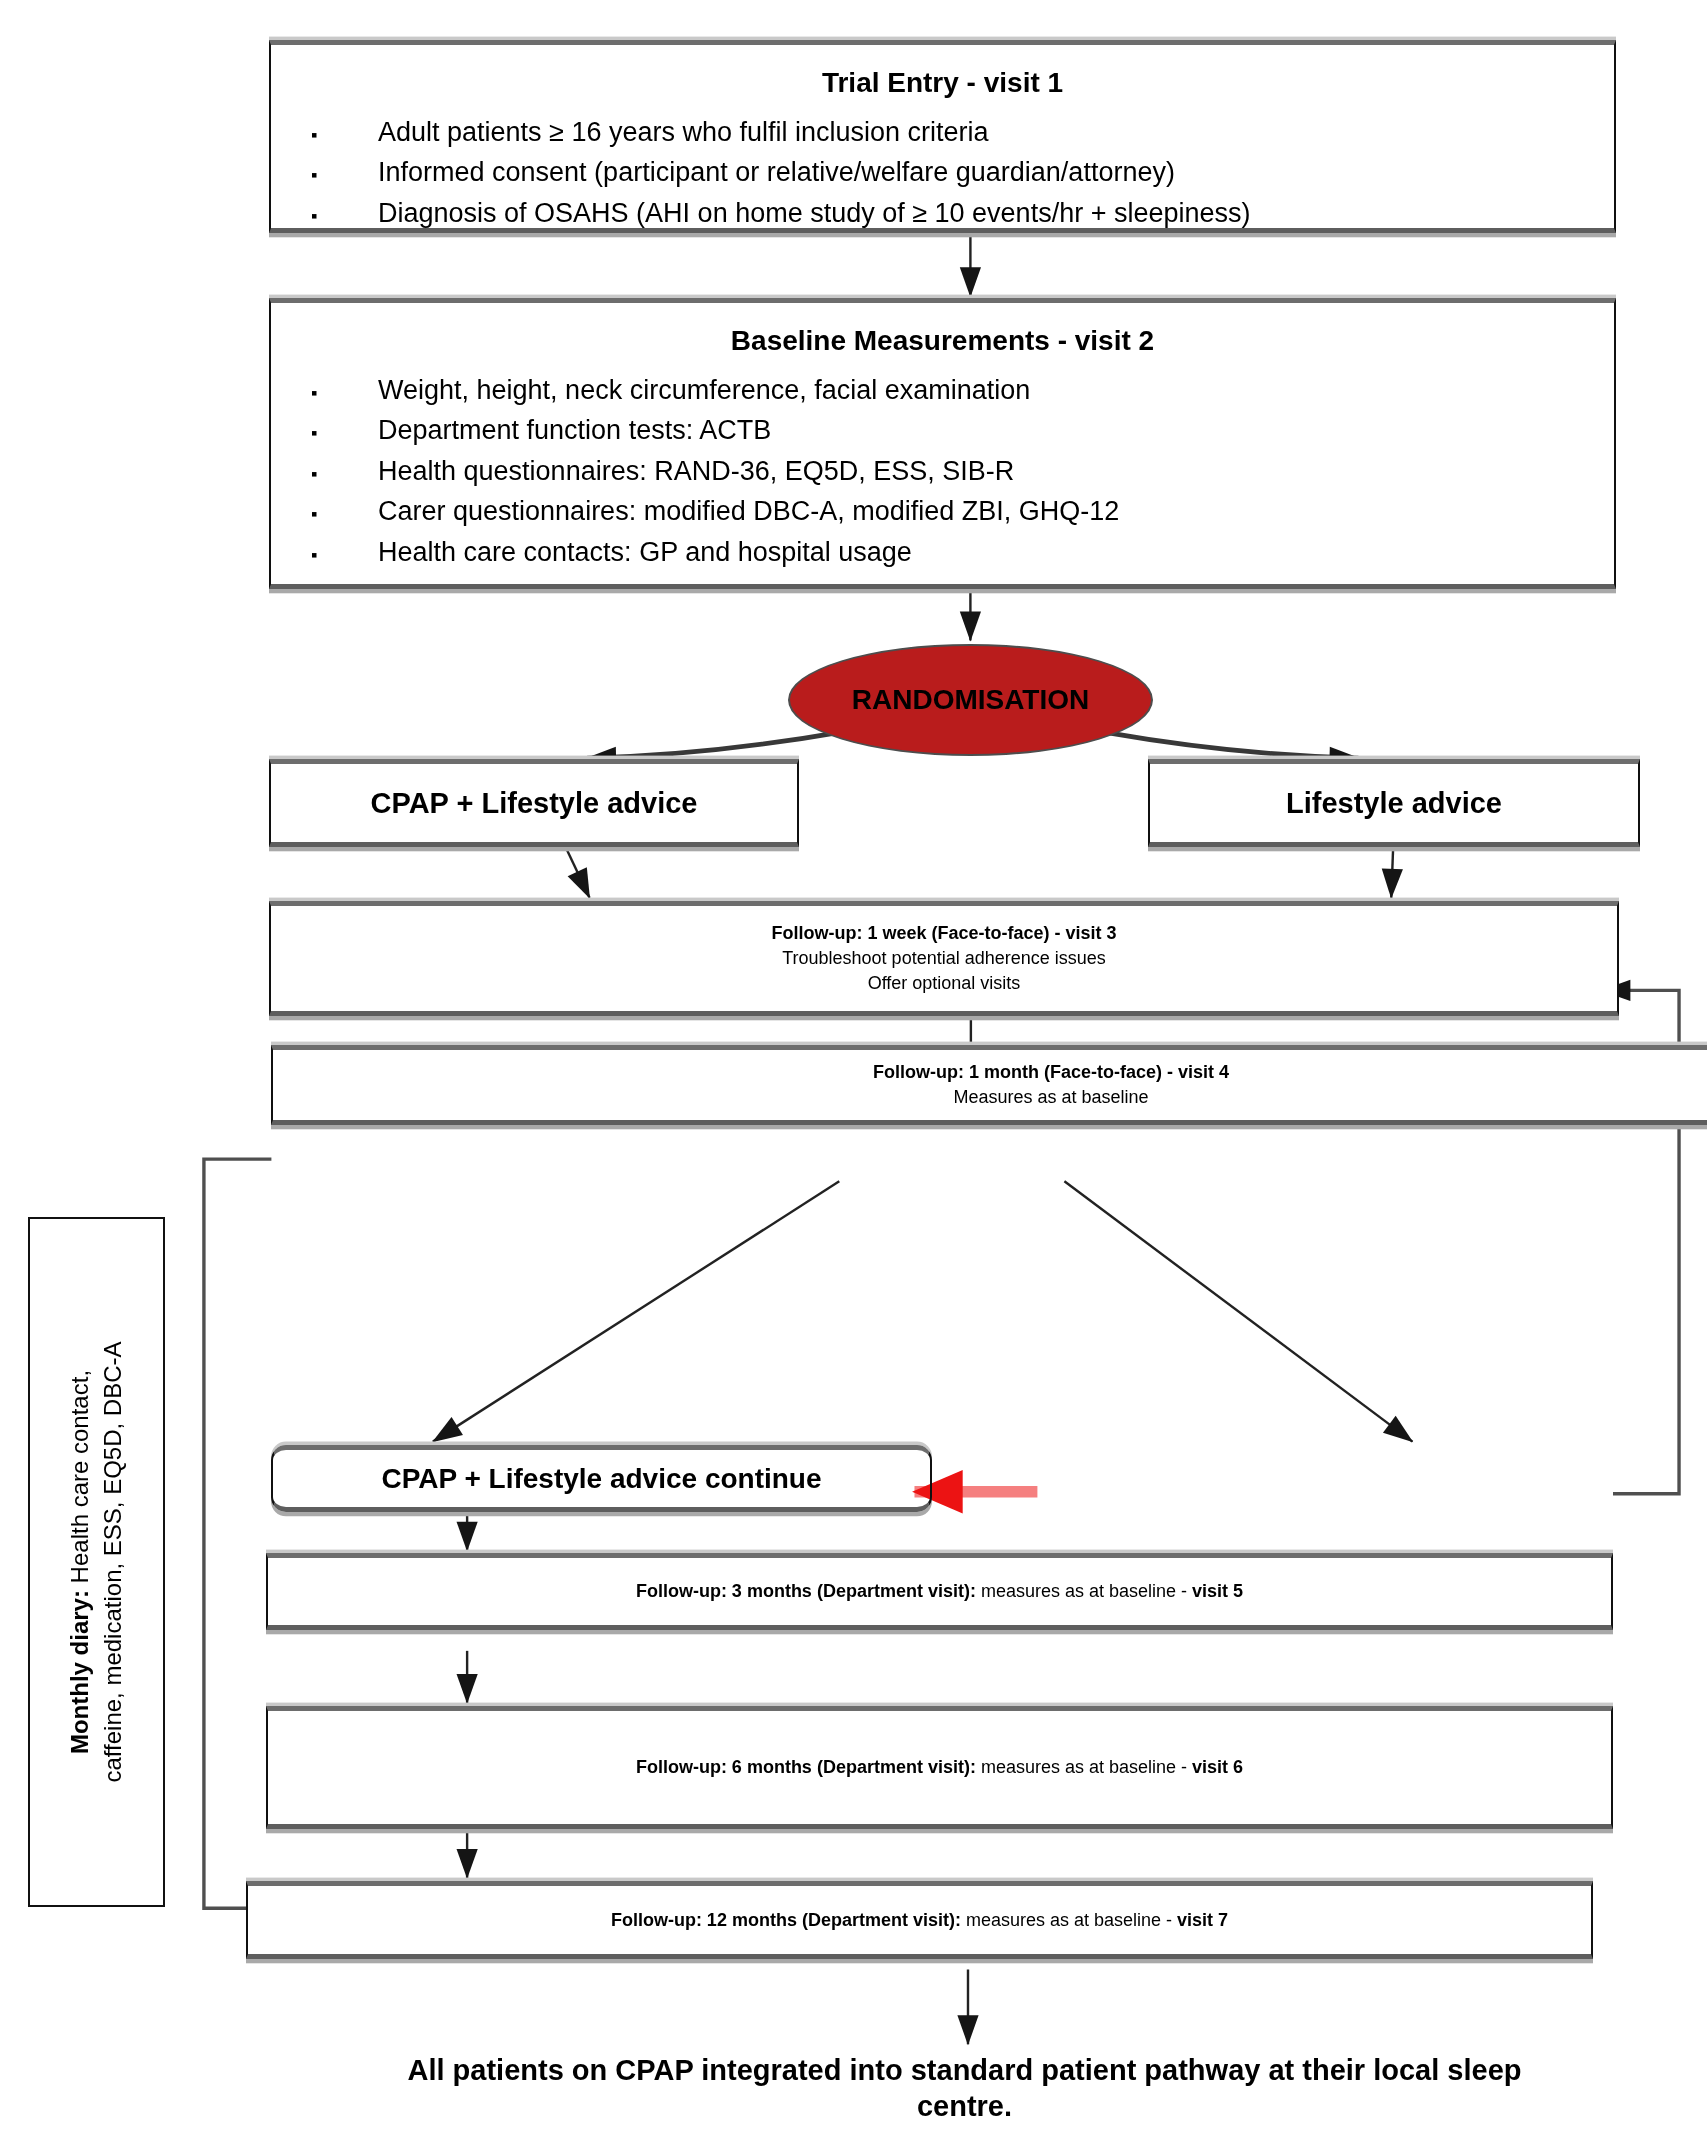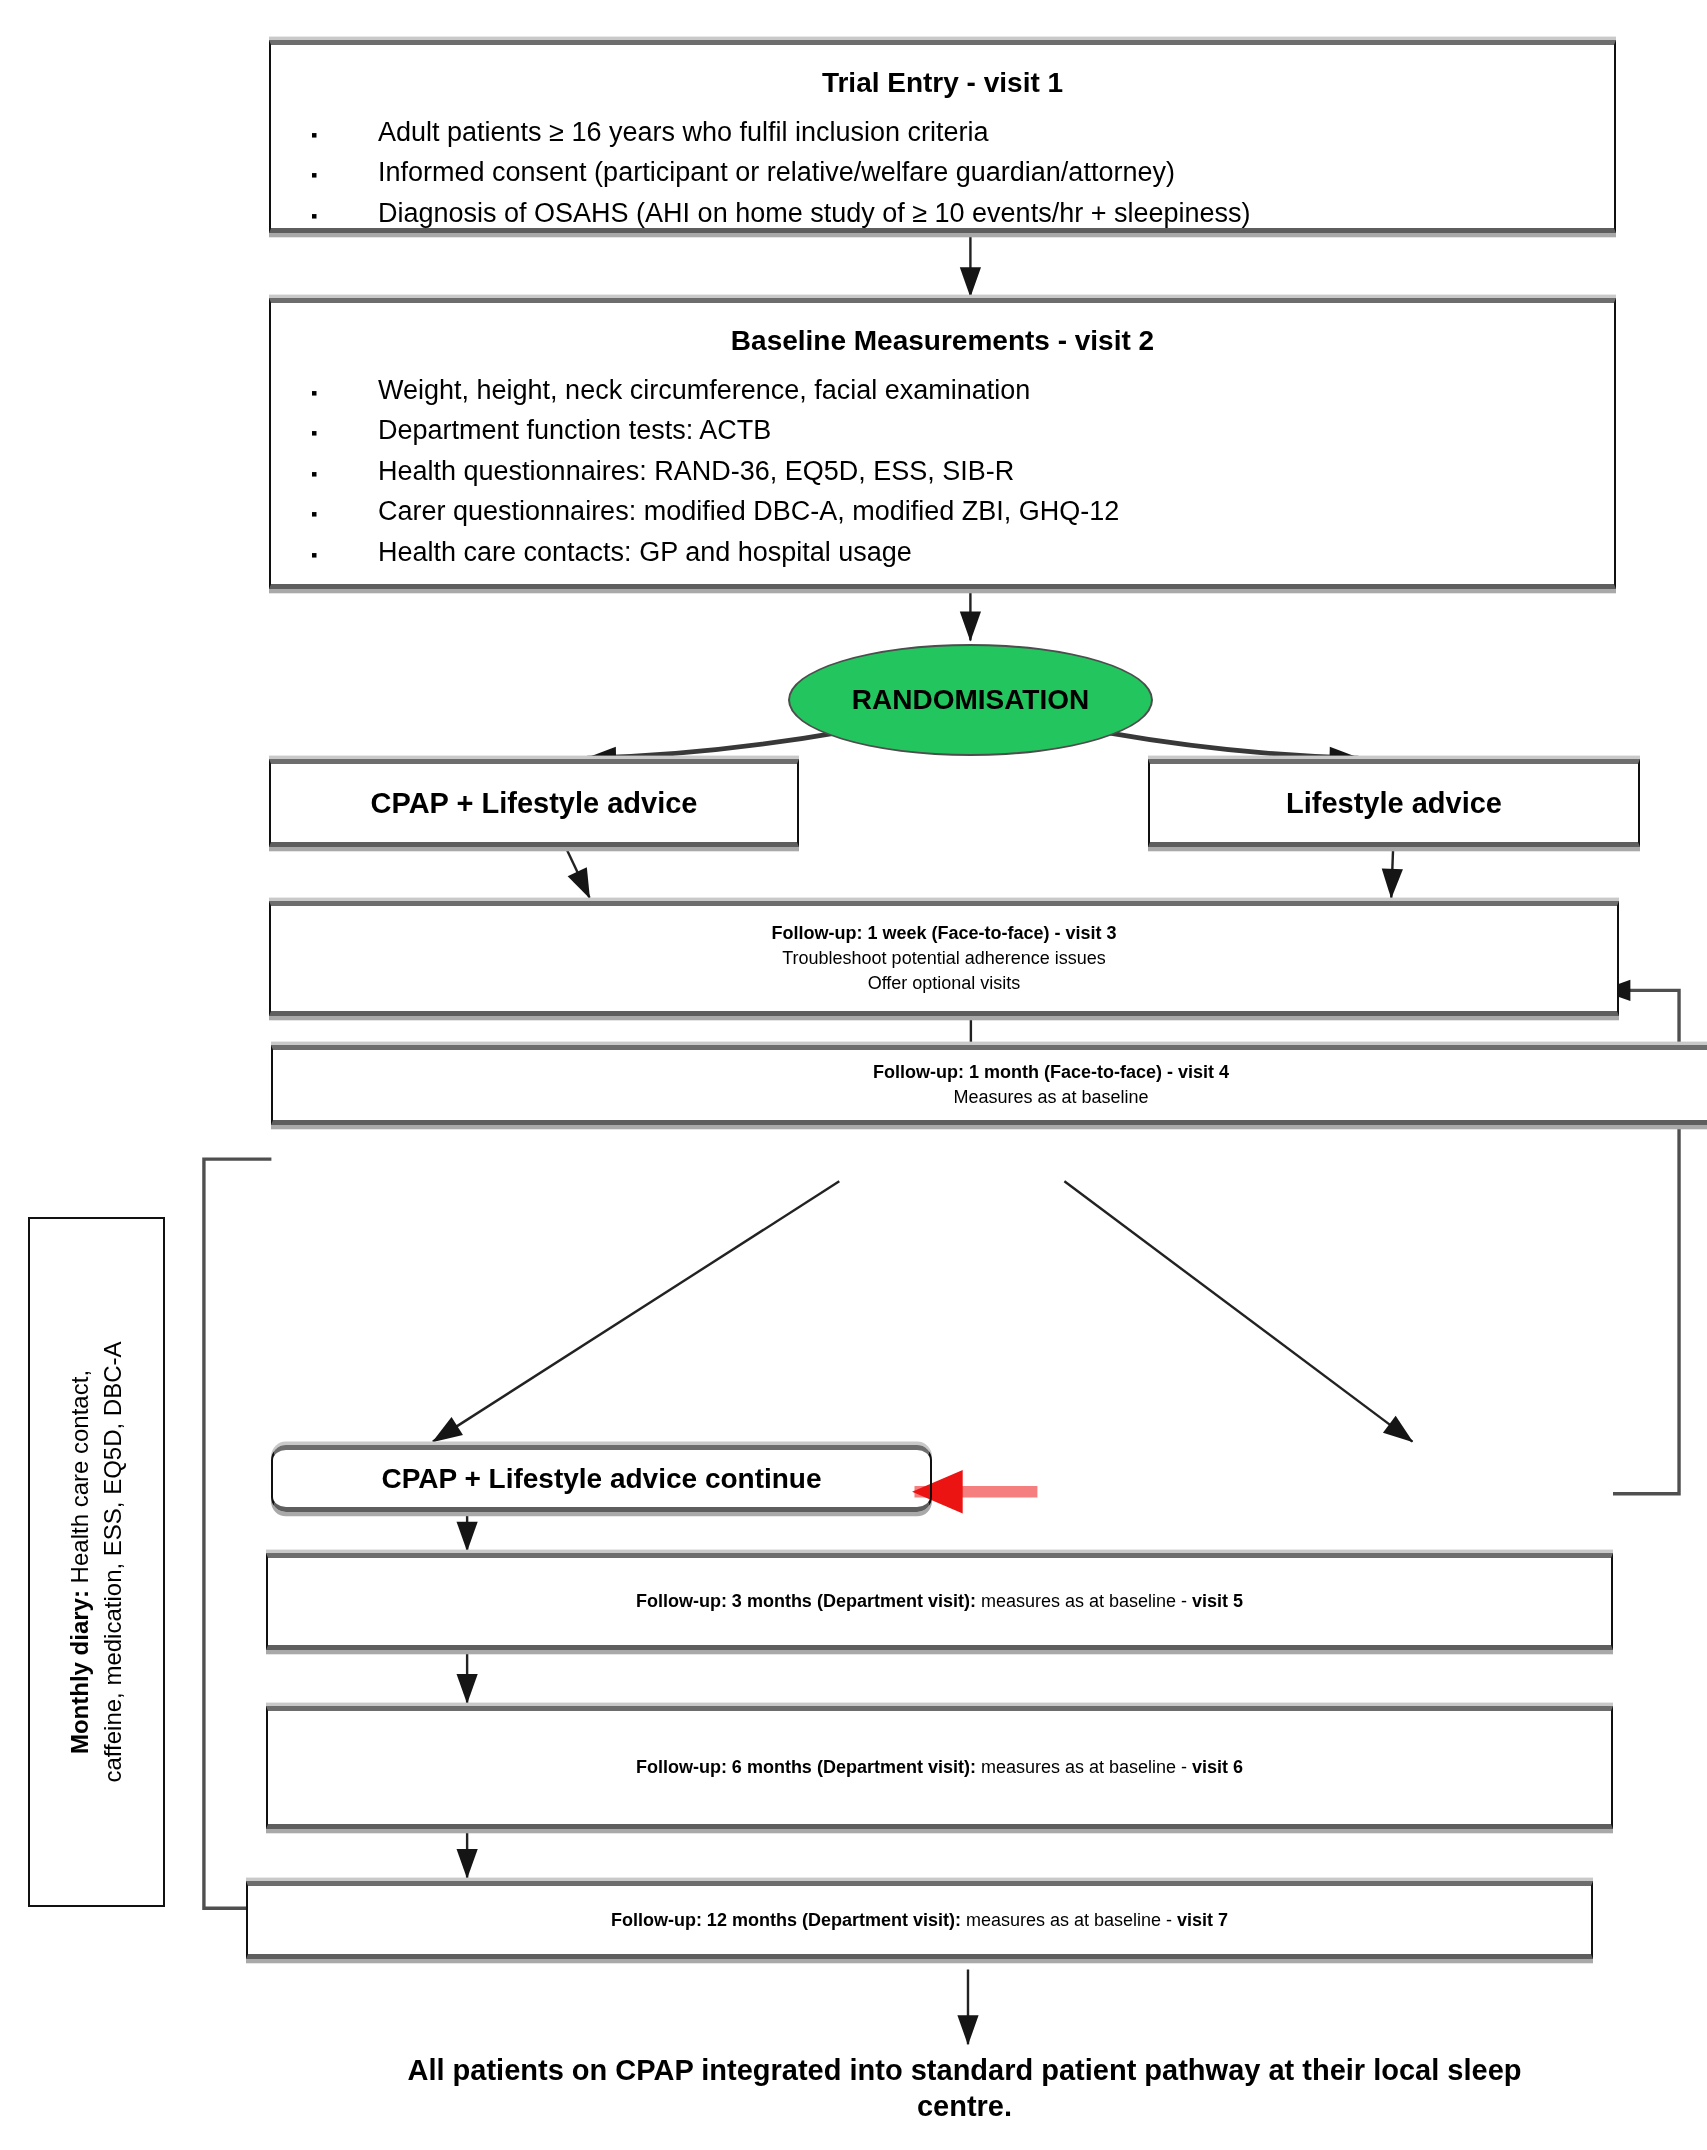--- a/index.html
+++ b/index.html
@@ -20,21 +20,21 @@
   .box-title{font-weight:bold;font-size:28px;text-align:center;}
   .lead{padding-top:22px;}
   .bullets{list-style:none;margin:12.5px 0 0 0;padding:0 19px 0 40px;}
   .bullets li{display:flex;align-items:baseline;font-size:27px;line-height:1.5;}
   .bullets .bullet{flex:0 0 67px;font-size:18.3px;line-height:inherit;}
   .bullets .btext{flex:1;}
   .line{font-size:18px;line-height:1.38;}
   .big{font-size:29px;font-weight:bold;}
   .ellipse{
     position:absolute;left:788px;top:644px;width:365px;height:112px;
-    border:2.9px solid #4d4d4d;border-radius:50%;background:#22c55e;box-sizing:border-box;
+    border:2.9px solid #4d4d4d;border-radius:50%;background:#b91c1c;box-sizing:border-box;
     font-weight:bold;font-size:28px;
   }
   .diary{
     position:absolute;left:28.4px;top:1217px;width:137px;height:690px;
     border:2.4px solid #111;background:#fff;box-sizing:border-box;
   }
   .diary-inner{
     position:absolute;left:0;top:686px;width:686px;height:133px;
     transform:rotate(-90deg);transform-origin:left top;
     display:flex;flex-direction:column;justify-content:center;align-items:center;
@@ -149,21 +149,21 @@
 
   <div class="box col" style="left:271px;top:1039px;width:1560px;height:80px;margin-top:6px;">
     <div class="line" style="font-weight:bold;">Follow-up: 1 month (Face-to-face) - visit 4</div>
     <div class="line">Measures as at baseline</div>
   </div>
 
   <div class="box seethru center" style="left:271px;top:1445px;width:661px;height:67px;font-weight:bold;font-size:28px;border-radius:15px;">
     <span>CPAP + Lifestyle advice continue</span>
   </div>
 
-  <div class="box center line" style="left:266px;top:1553px;width:1347px;height:97px;">
+  <div class="box center line" style="left:266px;top:1553px;width:1347px;height:77px;">
     <span>
       <b>Follow-up: 3 months (Department visit):</b>
       <span>measures as at baseline -</span>
       <b>visit 5</b>
     </span>
   </div>
 
   <div class="box center line" style="left:266px;top:1706px;width:1347px;height:123px;">
     <span>
       <b>Follow-up: 6 months (Department visit):</b>

